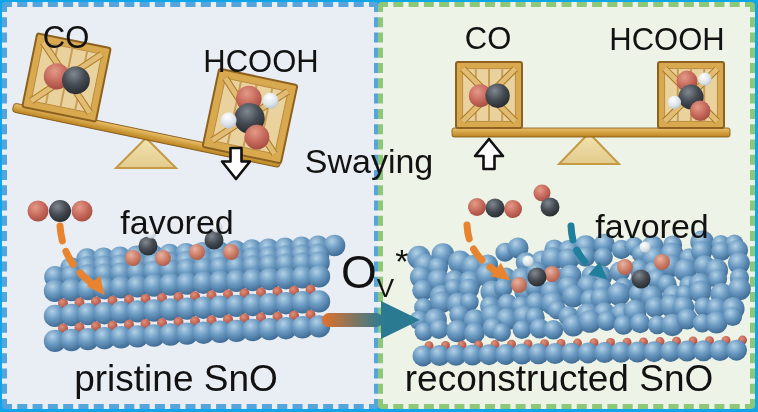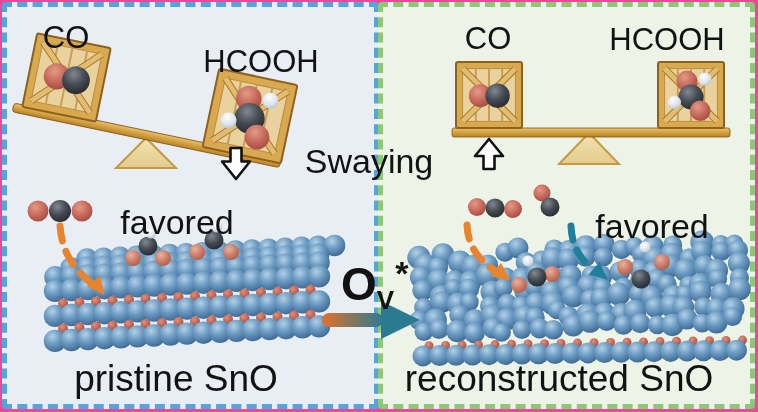--- a/index.html
+++ b/index.html
@@ -1,26 +1,26 @@
 <!DOCTYPE html>
 <html><head>
 <meta charset="utf-8">
 <style>
   *{margin:0;padding:0;box-sizing:border-box}
   html,body{width:758px;height:412px;background:#ffffff;font-family:"Liberation Sans",sans-serif;}
-  .figure{position:relative;width:758px;height:412px;overflow:hidden;background:#ec4899;}
+  .figure{position:relative;width:758px;height:412px;overflow:hidden;background:#0ea5e9;}
   .panel{position:absolute;top:2px;height:407px;width:377px;border-radius:4px;}
   .panel-left{left:2px;border:5px dashed #55a4db;background:#e9eef5;}
   .panel-right{left:378px;border:5px dashed #8cc877;background:#edf3e6;}
   #art{position:absolute;left:0;top:0;z-index:2;pointer-events:none;}
   .lbl{position:absolute;z-index:3;color:#121212;white-space:nowrap;transform:translateX(-50%);line-height:1.05;}
   .fs-mol{font-size:31px;}
   .fs-mid{font-size:34px;}
   .fs-cap{font-size:37px;}
-  .ov{position:absolute;z-index:3;color:#121212;left:341px;top:254px;white-space:nowrap;font-weight:bold;}
+  .ov{position:absolute;z-index:3;color:#121212;left:341px;top:242px;white-space:nowrap;}
   .ov .big{font-size:46px;}
   .ov .sub{font-size:26px;vertical-align:-9px;}
   .ov .sup{font-size:34px;vertical-align:15px;margin-left:1px;}
 </style>
 </head>
 <body>
 
 <div class="figure">
 
   <div class="panel panel-left"></div>

